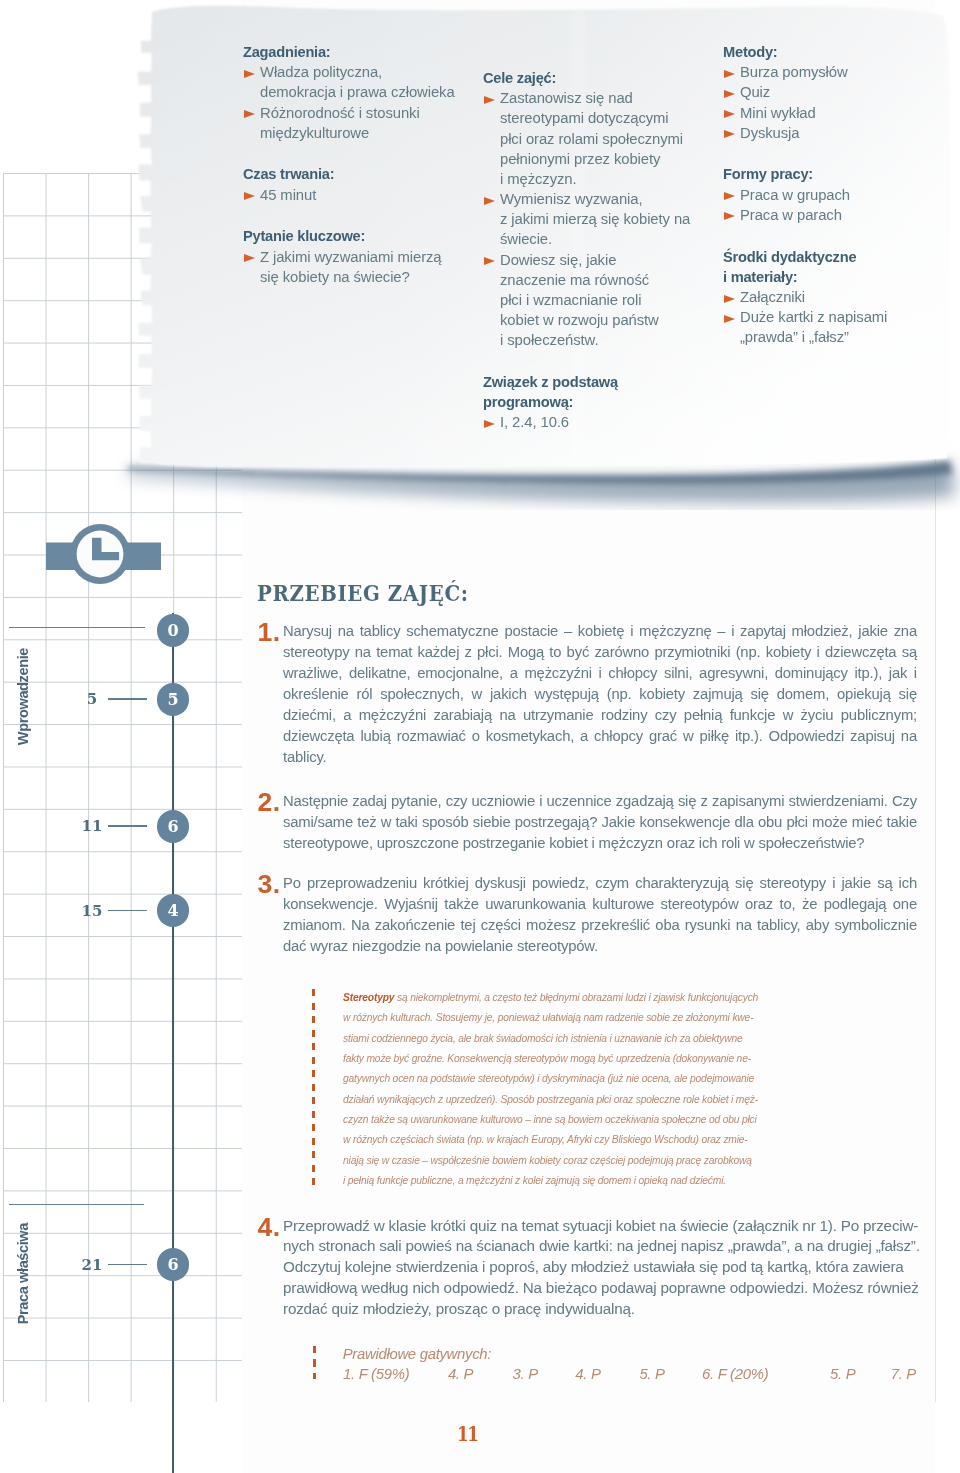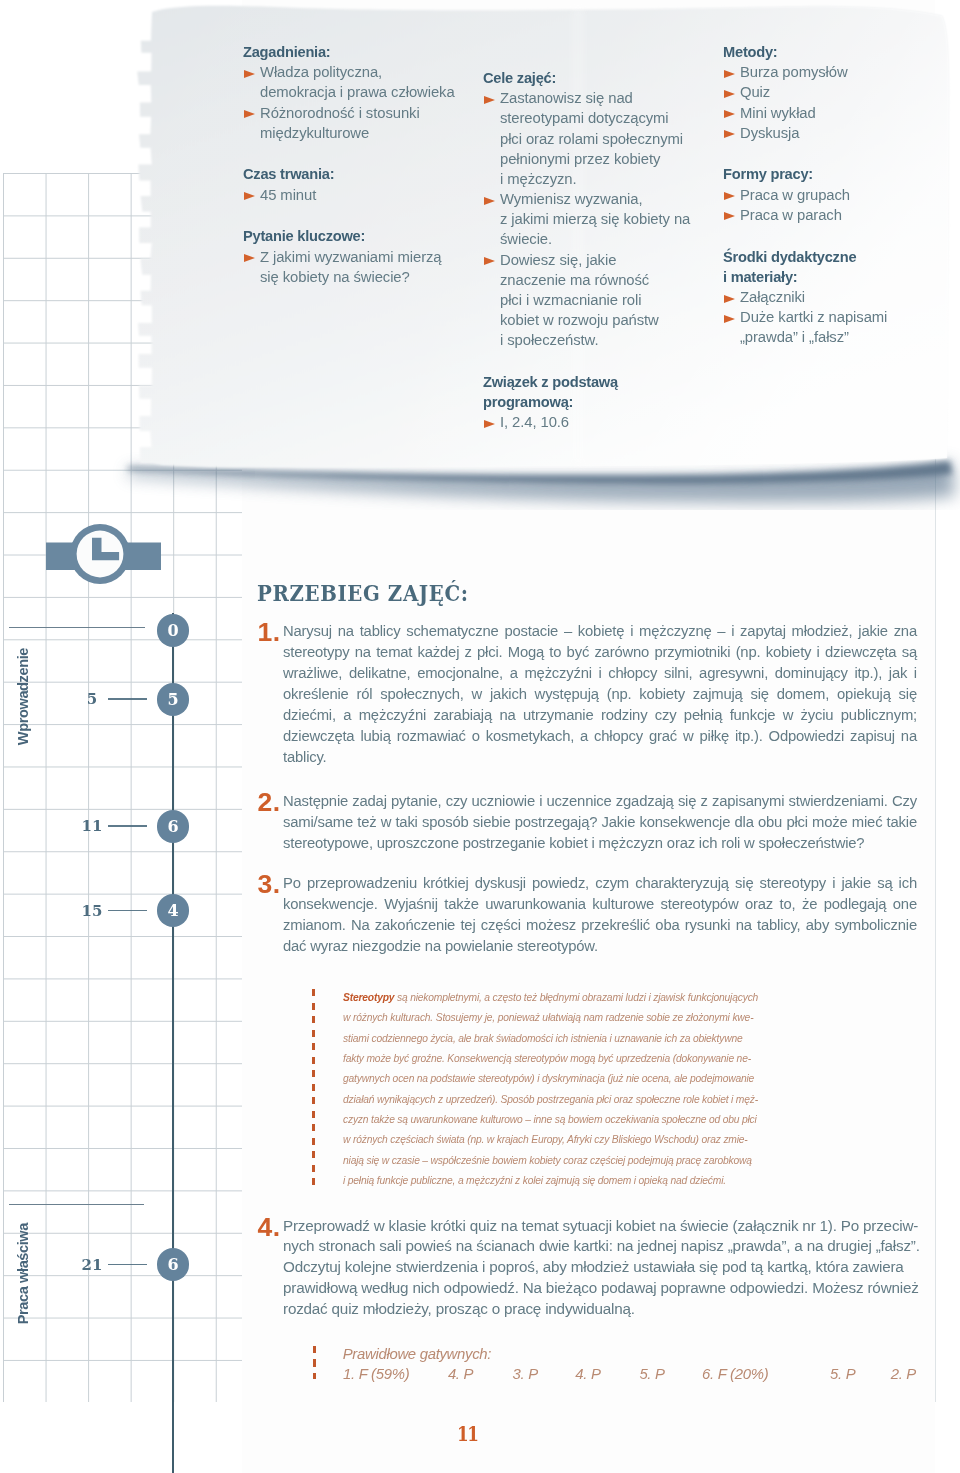--- a/index.html
+++ b/index.html
@@ -374,18 +374,18 @@
     <span class="notebar ansbar"></span>
     <div class="ans-title">Prawidłowe gatywnych:</div>
     <div class="ans-row">
         <span style="left: 0.4px;">1. F (59%)</span>
         <span style="left: 105.2px;">4. P</span>
         <span style="left: 169.9px;">3. P</span>
         <span style="left: 232.6px;">4. P</span>
         <span style="left: 296.7px;">5. P</span>
         <span style="left: 359.4px;">6. F (20%)</span>
         <span style="left: 487.3px;">5. P</span>
-        <span style="left: 548px;">2. P</span>
+        <span style="left: 548px;">7. P</span>
       </div>
   </div>
 
   <div class="pagenum">11</div>
 </div>
 
 </body></html>

